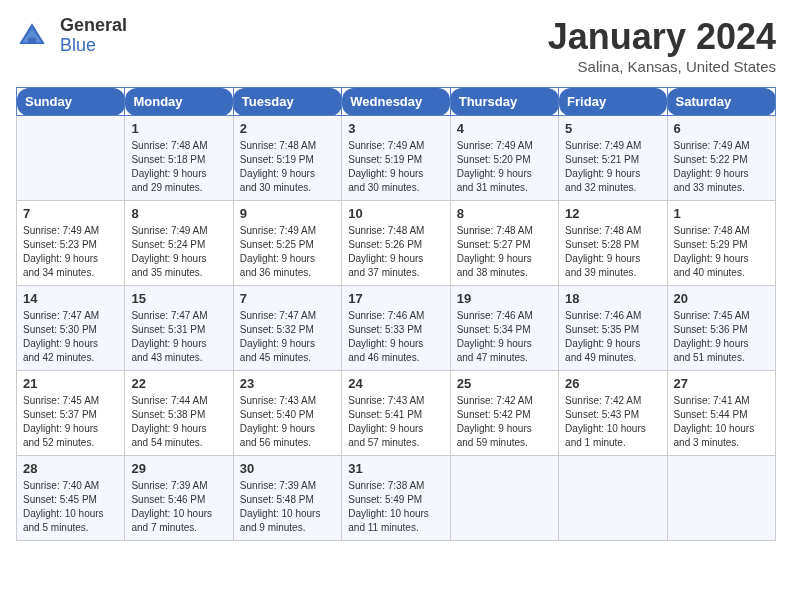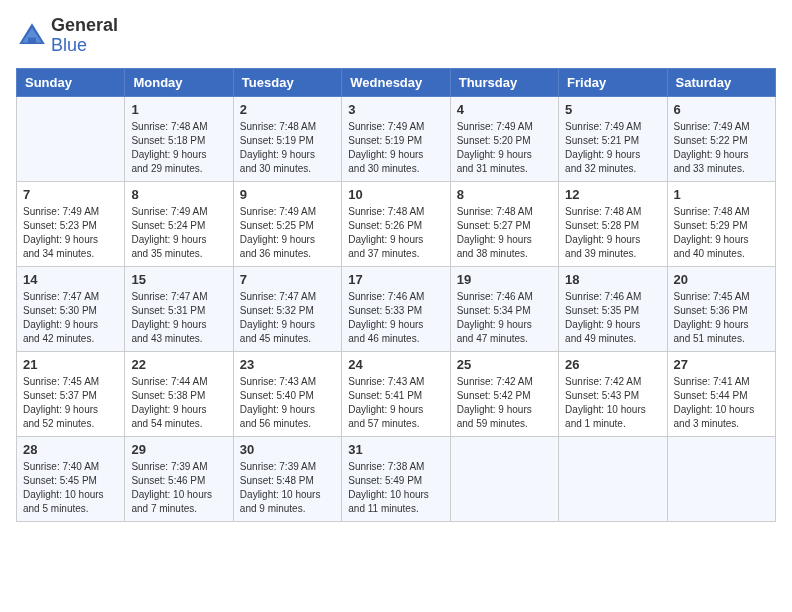--- a/index.html
+++ b/index.html
@@ -12,21 +12,21 @@
     }
     .header {
       display: flex;
       justify-content: space-between;
       align-items: flex-start;
       margin-bottom: 12px;
     }
     .logo {
       display: flex;
       align-items: center;
-      gap: 3px;
+      gap: 12px;
     }
     .logo-text {
       display: flex;
       flex-direction: column;
       line-height: 1.1;
     }
     .logo-general {
       font-size: 18px;
       font-weight: bold;
       color: #333;
@@ -83,36 +83,40 @@
       margin-bottom: 3px;
     }
     .day-info {
       font-size: 10px;
       line-height: 1.4;
       color: #333;
     }
     .empty { background: #f9f9f9; }
     tr:nth-child(odd) td { background-color: #f5f7ff; }
     tr:nth-child(even) td { background-color: #fff; }
-    .calendar thead tr th { background-color: #3a6bbf; }
+    .calendar thead tr th { background-color: #3a6bbf; border-radius: 12px; }
   </style>
 </head>
 <body>
 
 <div class="header">
   <div class="logo">
     <svg class="logo-icon" viewBox="0 0 40 40">
       <polygon points="20,4 36,30 4,30" fill="#3a6bbf"></polygon>
       <polygon points="20,10 32,28 8,28" fill="#5a8cd8"></polygon>
       <rect x="15" y="22" width="10" height="8" fill="#3a6bbf"></rect>
     </svg>
     <div class="logo-text">
       <span class="logo-general">General</span>
       <span class="logo-blue">Blue</span>
     </div>
+  </div>
+  <div class="title-block">
+    <div class="title-month">January 2024</div>
+    <div class="title-location">Salina, Kansas, United States</div>
   </div>
 </div>
 
 <table class="calendar">
   <thead>
     <tr>
       <th>Sunday</th>
       <th>Monday</th>
       <th>Tuesday</th>
       <th>Wednesday</th>

